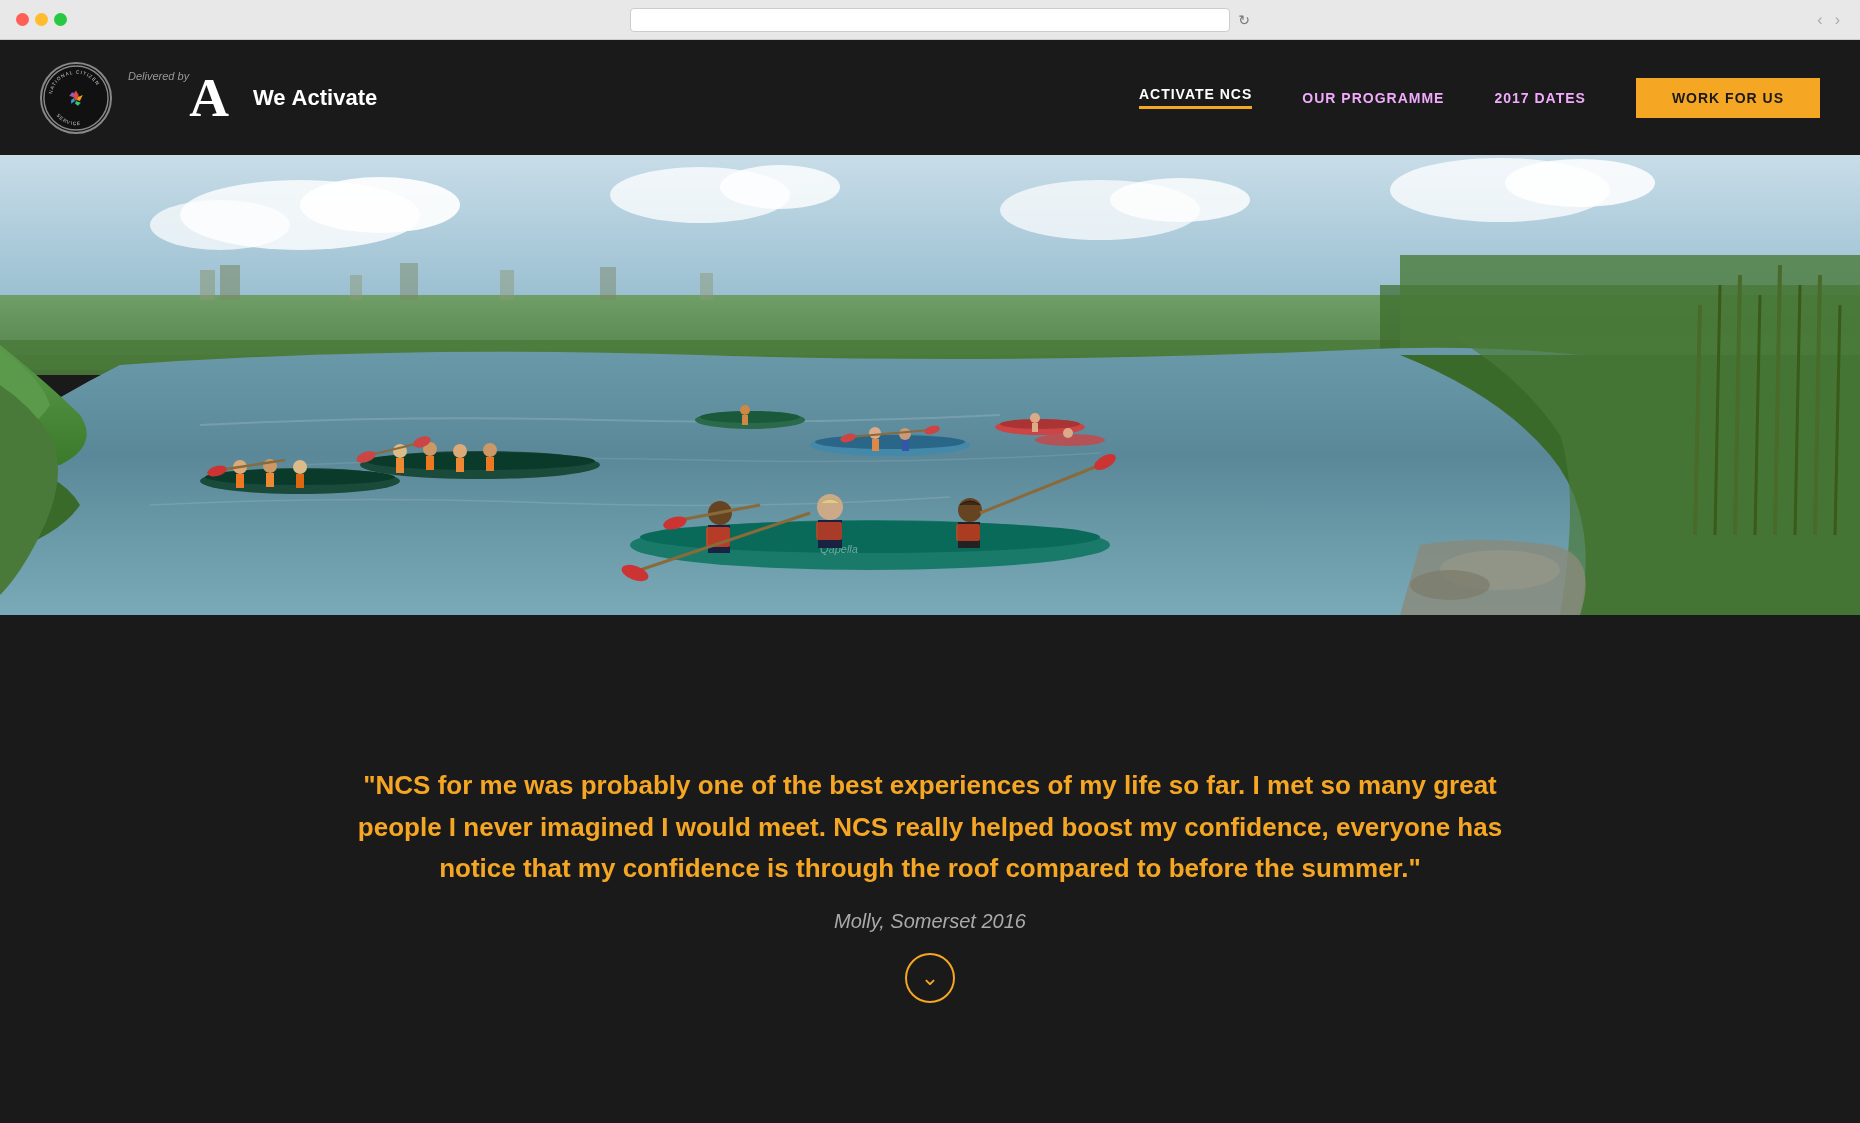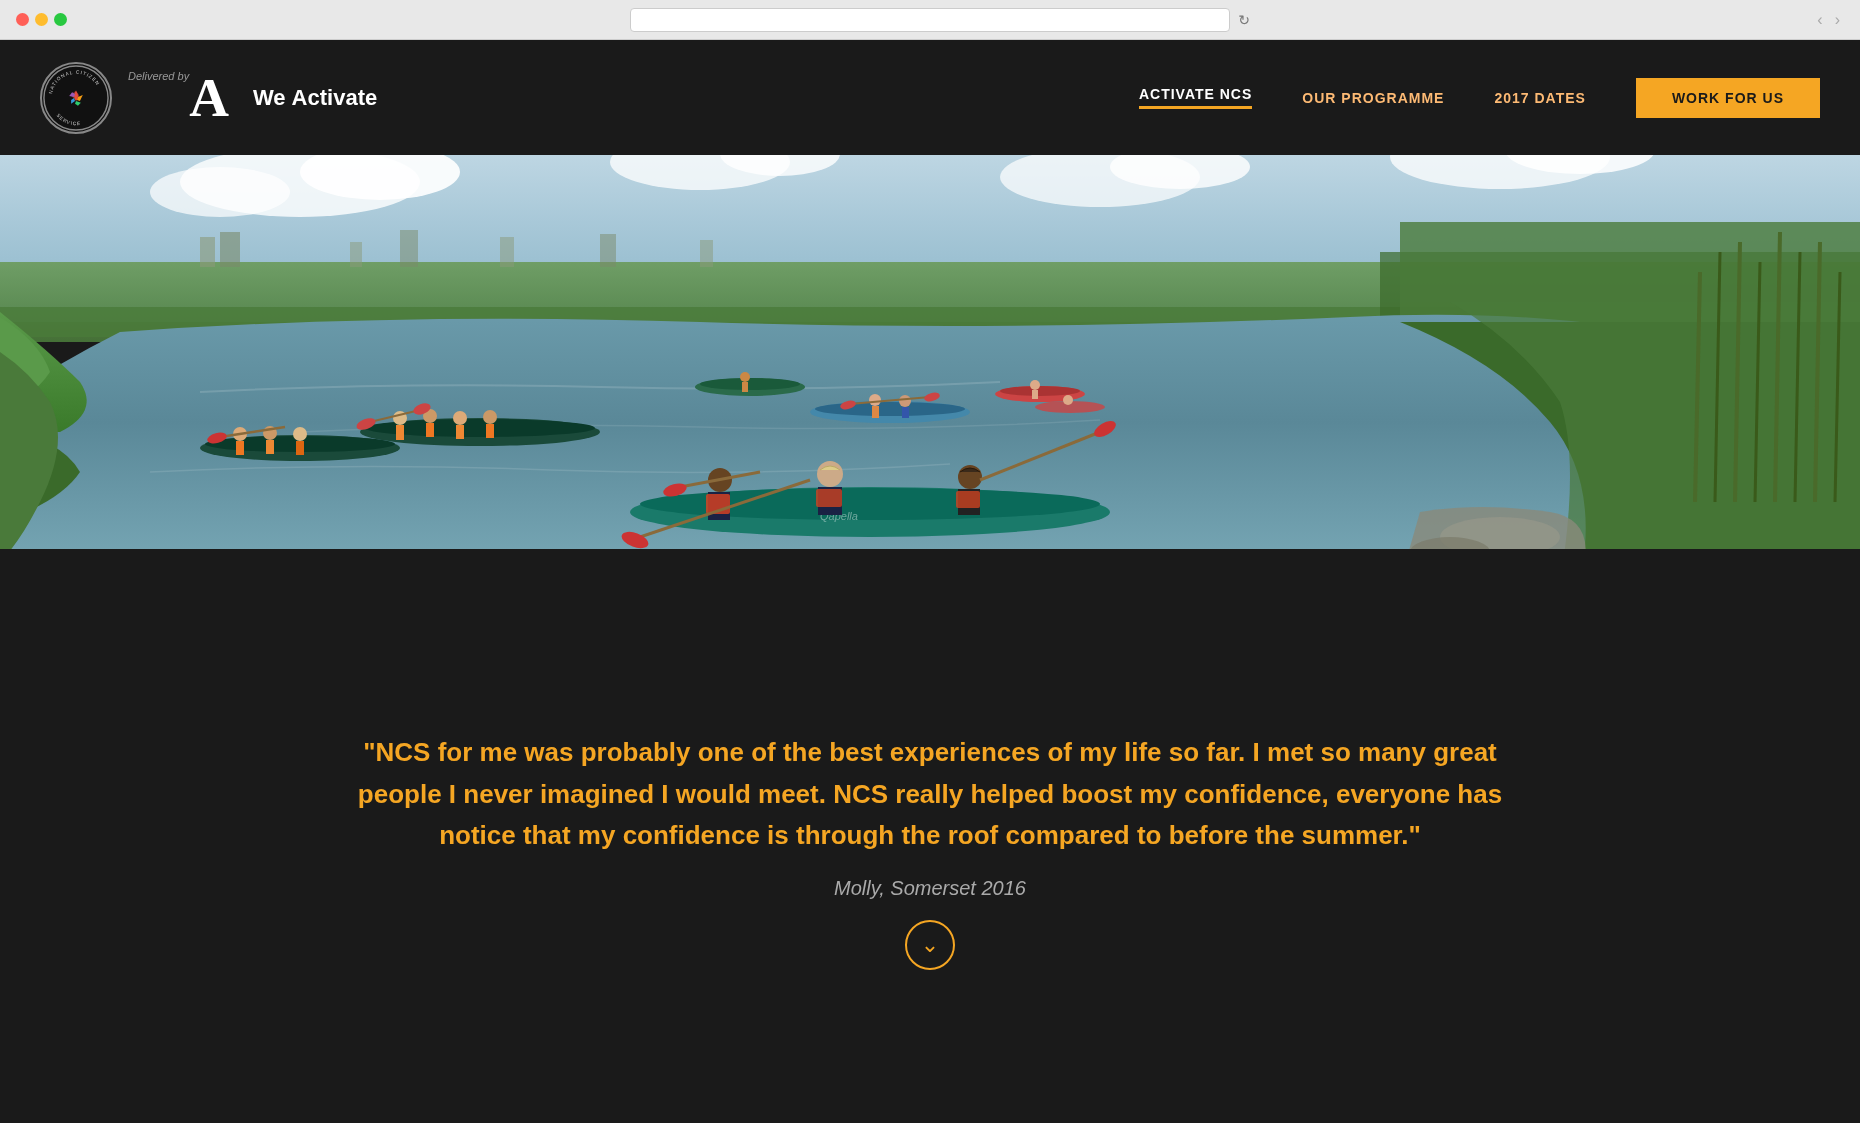--- a/index.html
+++ b/index.html
@@ -142,21 +142,21 @@
     }
 
     .nav-links {
       margin-left: auto;
       display: flex;
       align-items: center;
       gap: 50px;
     }
 
     .nav-link {
-      color: #fdba74;
+      color: #f0abfc;
       text-decoration: none;
       font-size: 14px;
       font-weight: 600;
       letter-spacing: 1px;
       text-transform: uppercase;
     }
 
     .nav-link.active {
       color: #fff;
       border-bottom: 3px solid #f5a623;
@@ -166,21 +166,21 @@
     .nav-link.work-for-us {
       background: #f5a623;
       color: #1a1a1a;
       padding: 12px 36px;
       font-weight: bold;
     }
 
     
     .hero-section {
       flex: 0 0 auto;
-      height: 394px;
+      height: 460px;
       position: relative;
       overflow: hidden;
     }
 
     
     .quote-section {
       background: #1a1a1a;
       flex: 1;
       display: flex;
       flex-direction: column;

